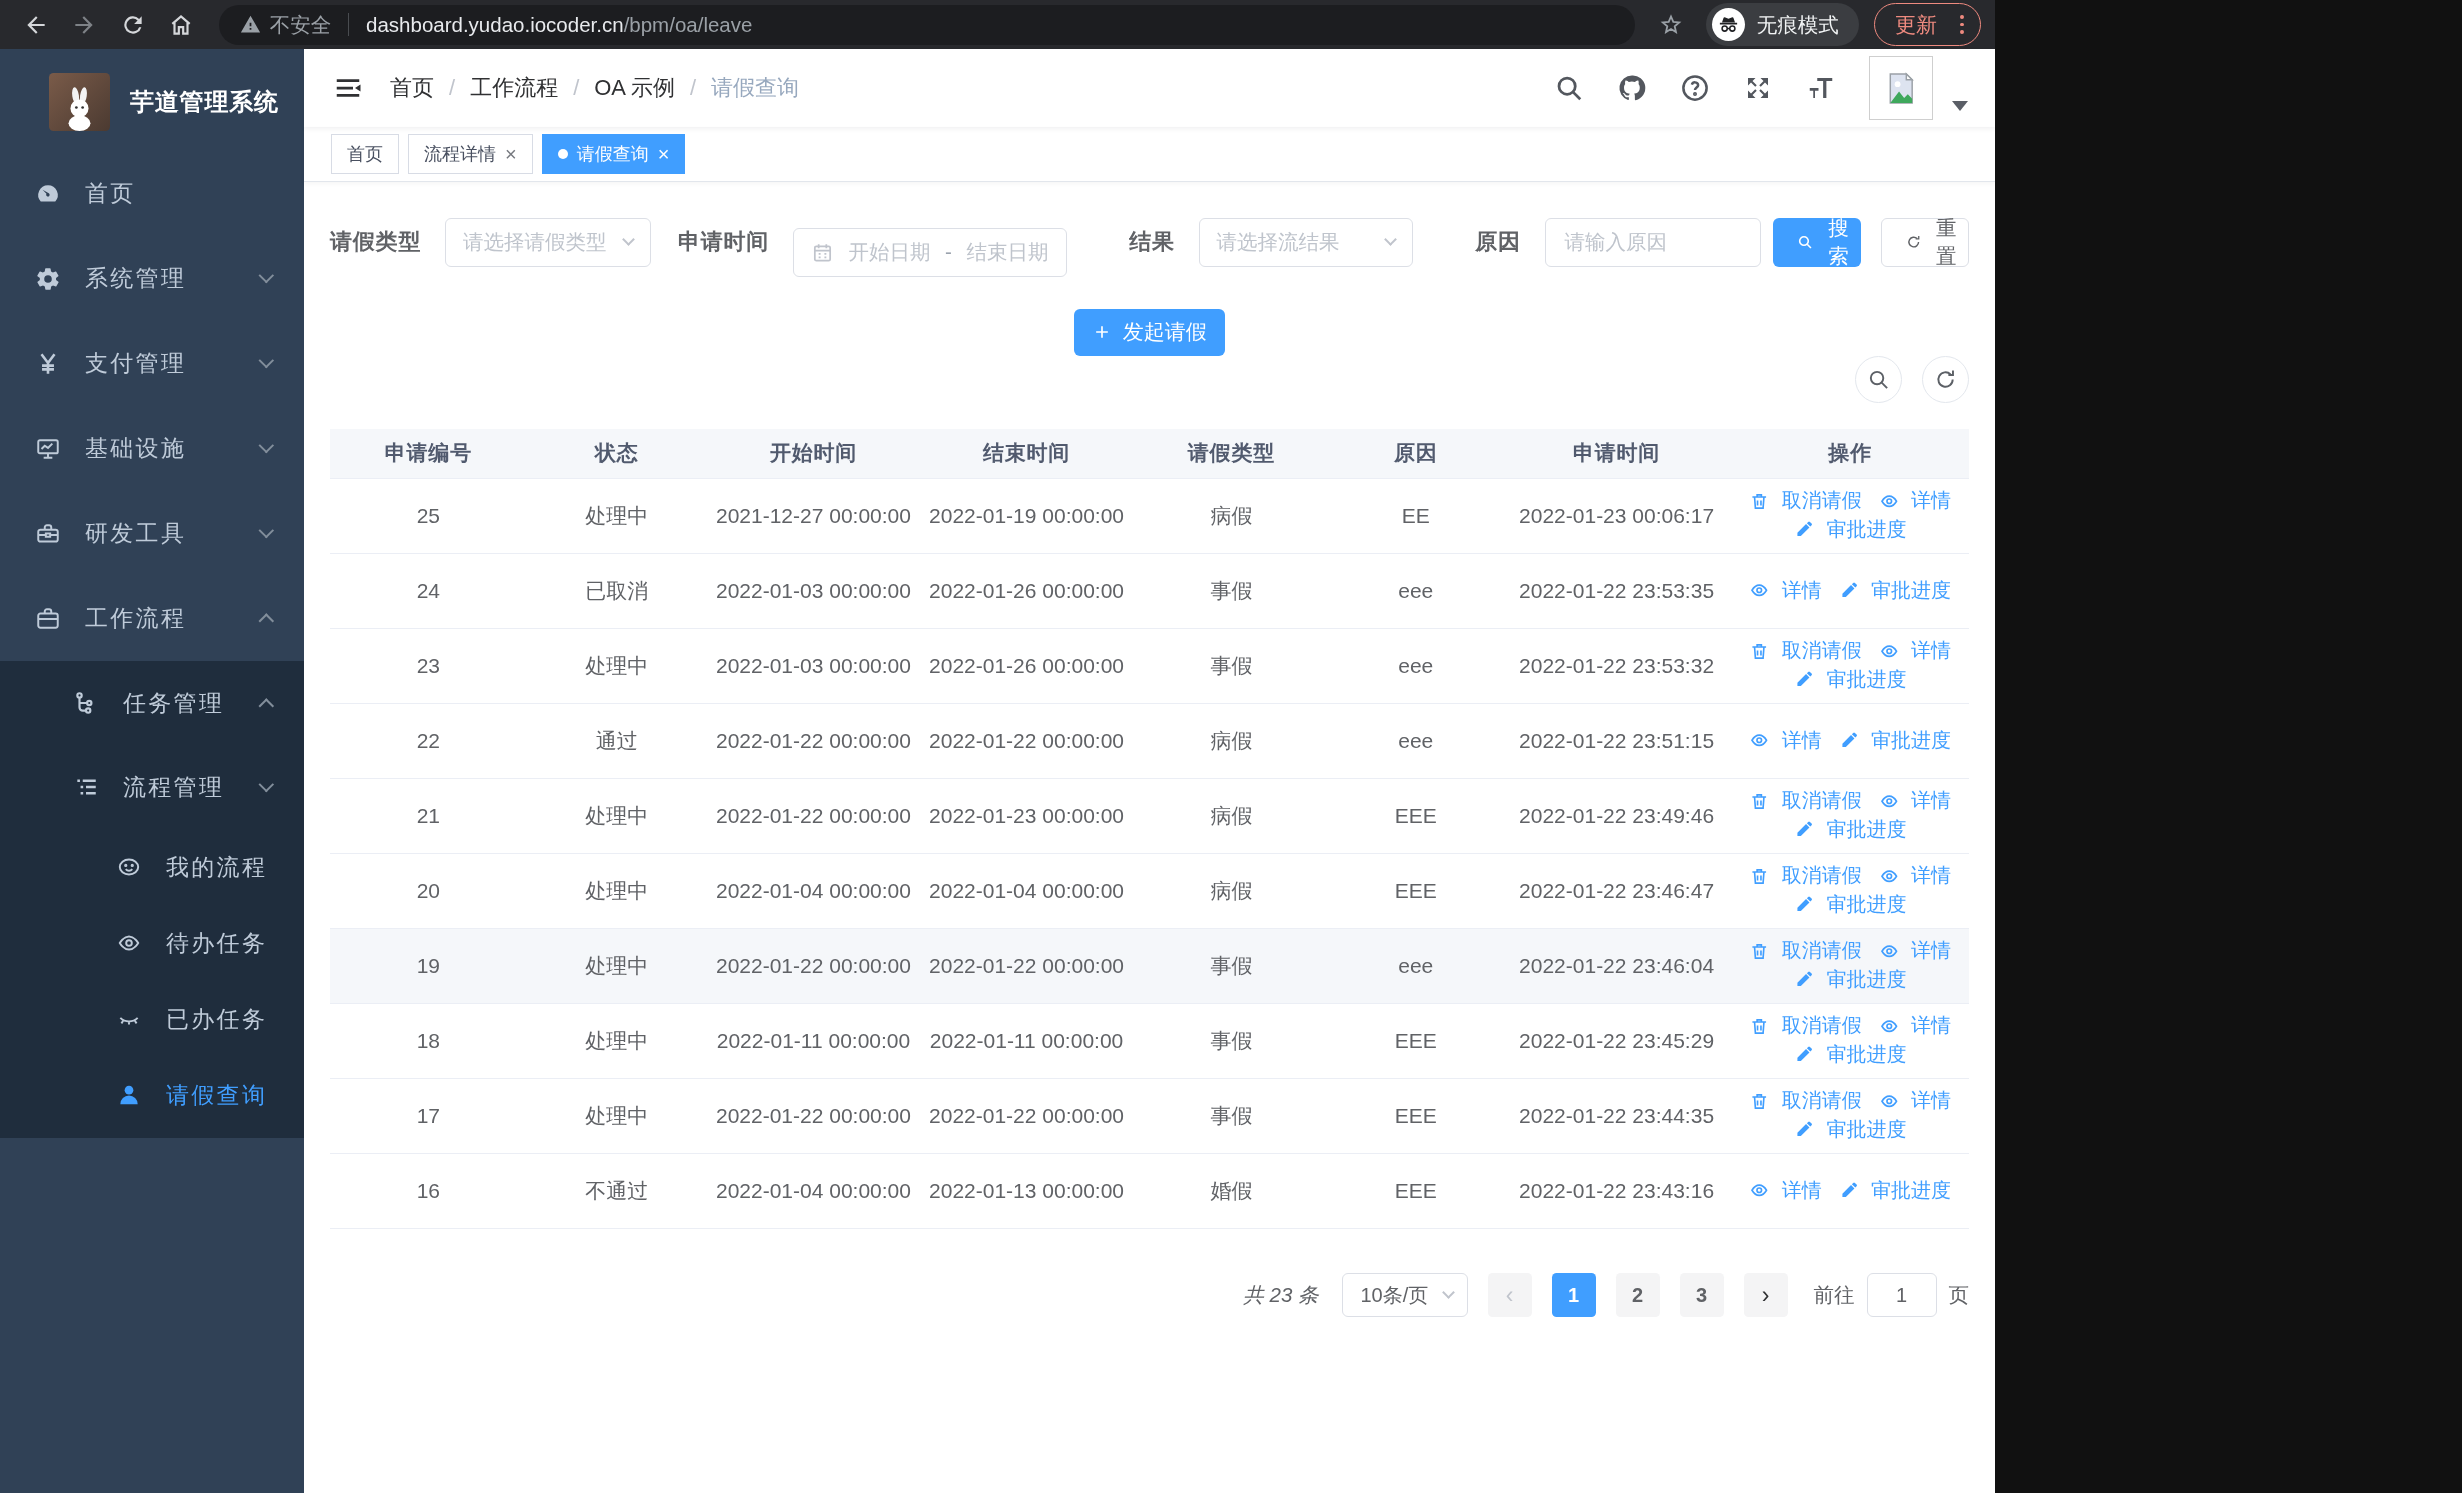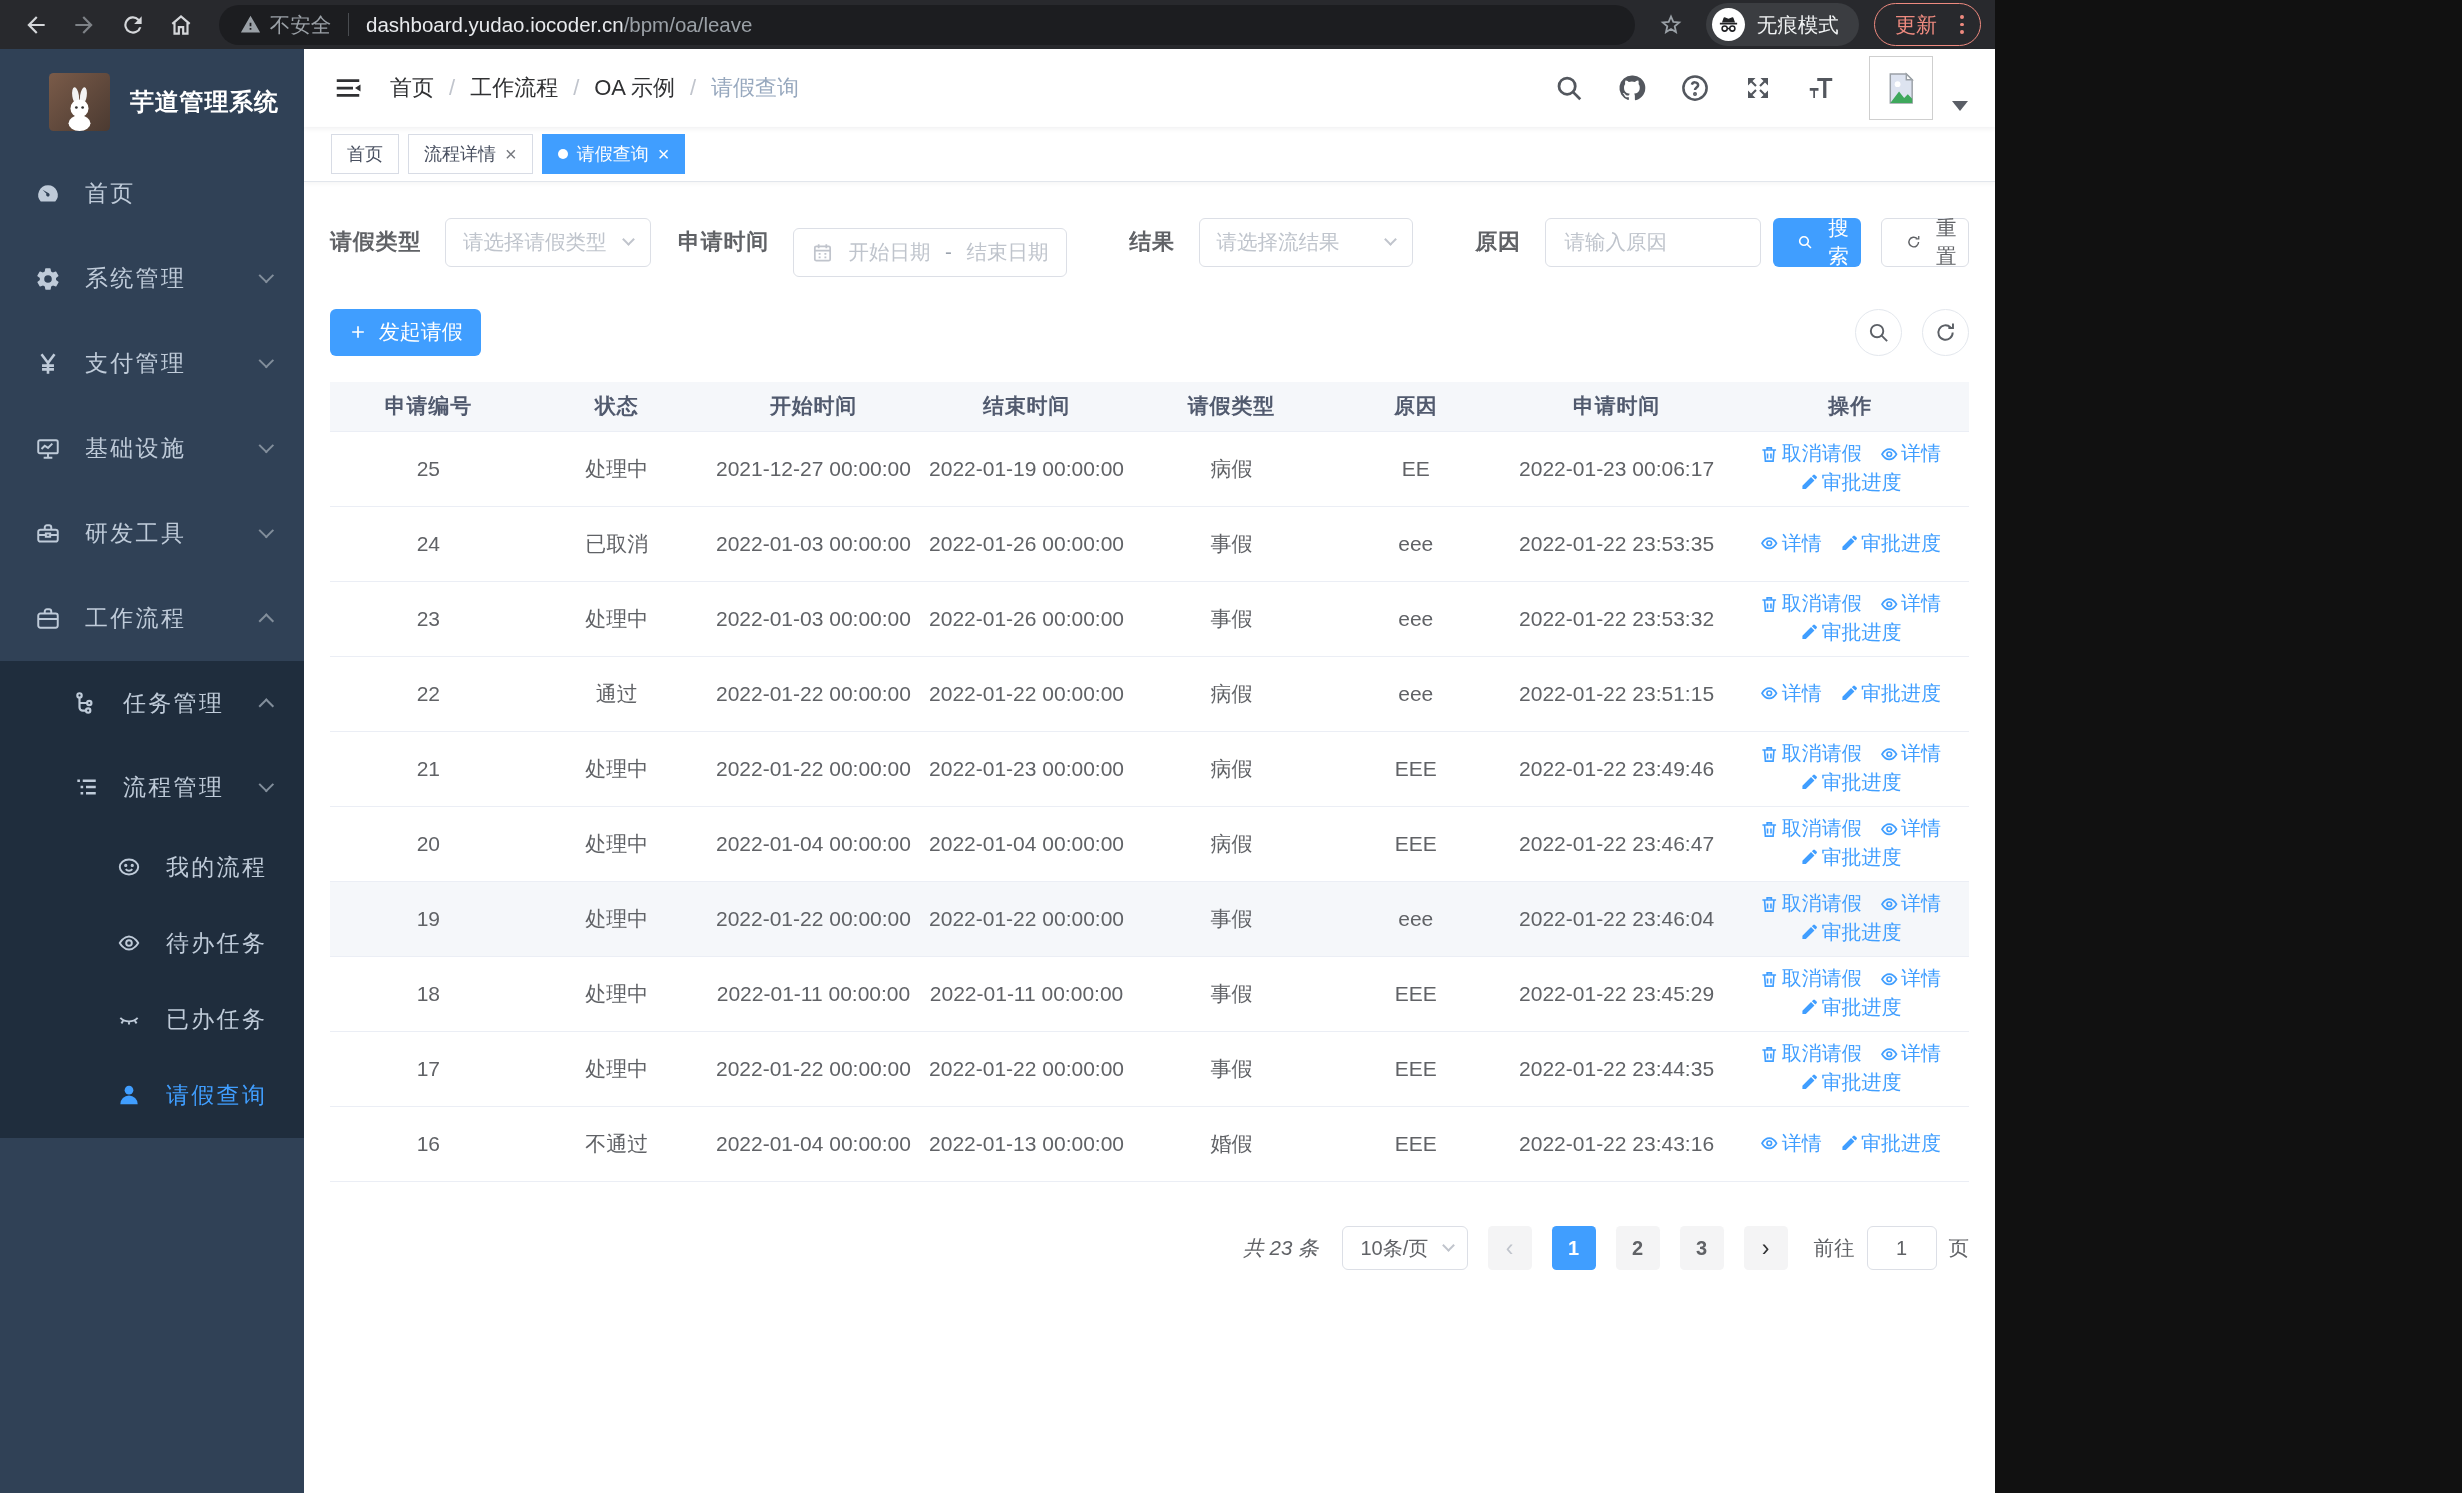--- a/index.html
+++ b/index.html
@@ -97,36 +97,36 @@
   .tinp{width:287px;margin-right:12px;}
   .tinp input{border:none;outline:none;width:100%;font-size:20.5px;color:#606266;background:transparent;font-family:inherit;}
   .tinp input::placeholder{color:#bfc4cc;}
   .btn{height:49px;border-radius:6px;font-size:20.5px;display:inline-flex;align-items:center;justify-content:center;
        gap:9px;border:none;cursor:pointer;font-family:inherit;padding-left:24px;}
   .btn svg{width:20px;height:20px;}
   .btn-primary{background:#409EFF;color:#fff;width:110px;}
   .btn-plain{background:#fff;border:1.5px solid #dcdfe6;color:#606266;width:110px;margin-left:20px;}
 
   
-  .create-row{margin-top:32px;display:flex;align-items:center;}
+  .create-row{margin-top:32px;display:flex;align-items:center;flex-direction:column;}
   .btn-create{width:151px;height:47px;background:#409EFF;color:#fff;border-radius:6px;font-size:21px;
               display:inline-flex;align-items:center;justify-content:center;gap:10.6px;border:none;cursor:pointer;font-family:inherit;}
   .btn-create svg{width:20px;height:20px;}
   .mini-group{margin-left:auto;display:flex;gap:20px;}
   .circle-btn{width:47px;height:47px;border-radius:50%;border:1.5px solid #e3e7ed;background:#fff;color:#5c6066;
               display:flex;align-items:center;justify-content:center;cursor:pointer;}
   .circle-btn svg{width:23px;height:23px;}
 
   
   table.grid{margin-top:26px;width:100%;border-collapse:collapse;font-size:21px;color:#606266;table-layout:fixed;}
   .grid th{height:50px;background:#f5f7fa;color:#515a6e;font-weight:700;text-align:center;
            border-bottom:1.5px solid #ebeef5;letter-spacing:0.8px;}
   .grid td{height:75px;text-align:center;border-bottom:1.5px solid #ebeef5;padding:0 4.6px;}
   .grid tr.hl{background:#f5f7fa;}
-  .action-link{color:#409EFF;display:inline-flex;align-items:center;gap:2px;margin:0 8.4px;font-size:20px;
+  .action-link{color:#409EFF;display:inline-flex;align-items:center;gap:12px;margin:0 8.4px;font-size:20px;
                cursor:pointer;text-decoration:none;white-space:nowrap;}
   .action-link svg{width:20.5px;height:20.5px;}
 
   
   .pagination{margin-top:44px;display:flex;align-items:center;justify-content:flex-end;gap:20px;font-size:20.5px;color:#606266;}
   .pg-total{margin-right:3px;font-style:italic;}
   .pg-size{width:126px;height:44px;border:1.5px solid #dcdfe6;border-radius:6px;display:flex;align-items:center;
            justify-content:space-between;padding:0 13.7px 0 18px;color:#606266;font-size:20px;background:#fff;}
   .pg-btn{min-width:44px;height:44px;border-radius:4.6px;background:#f4f4f5;display:flex;align-items:center;justify-content:center;
           font-weight:700;color:#606266;font-size:20px;cursor:pointer;}

